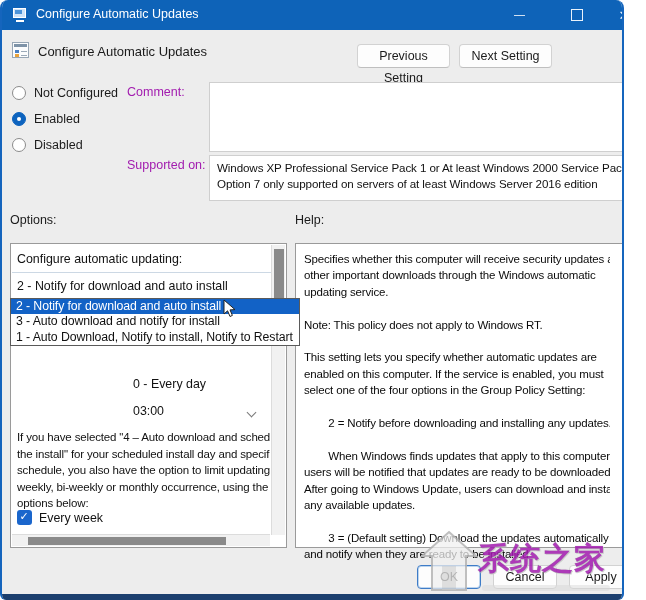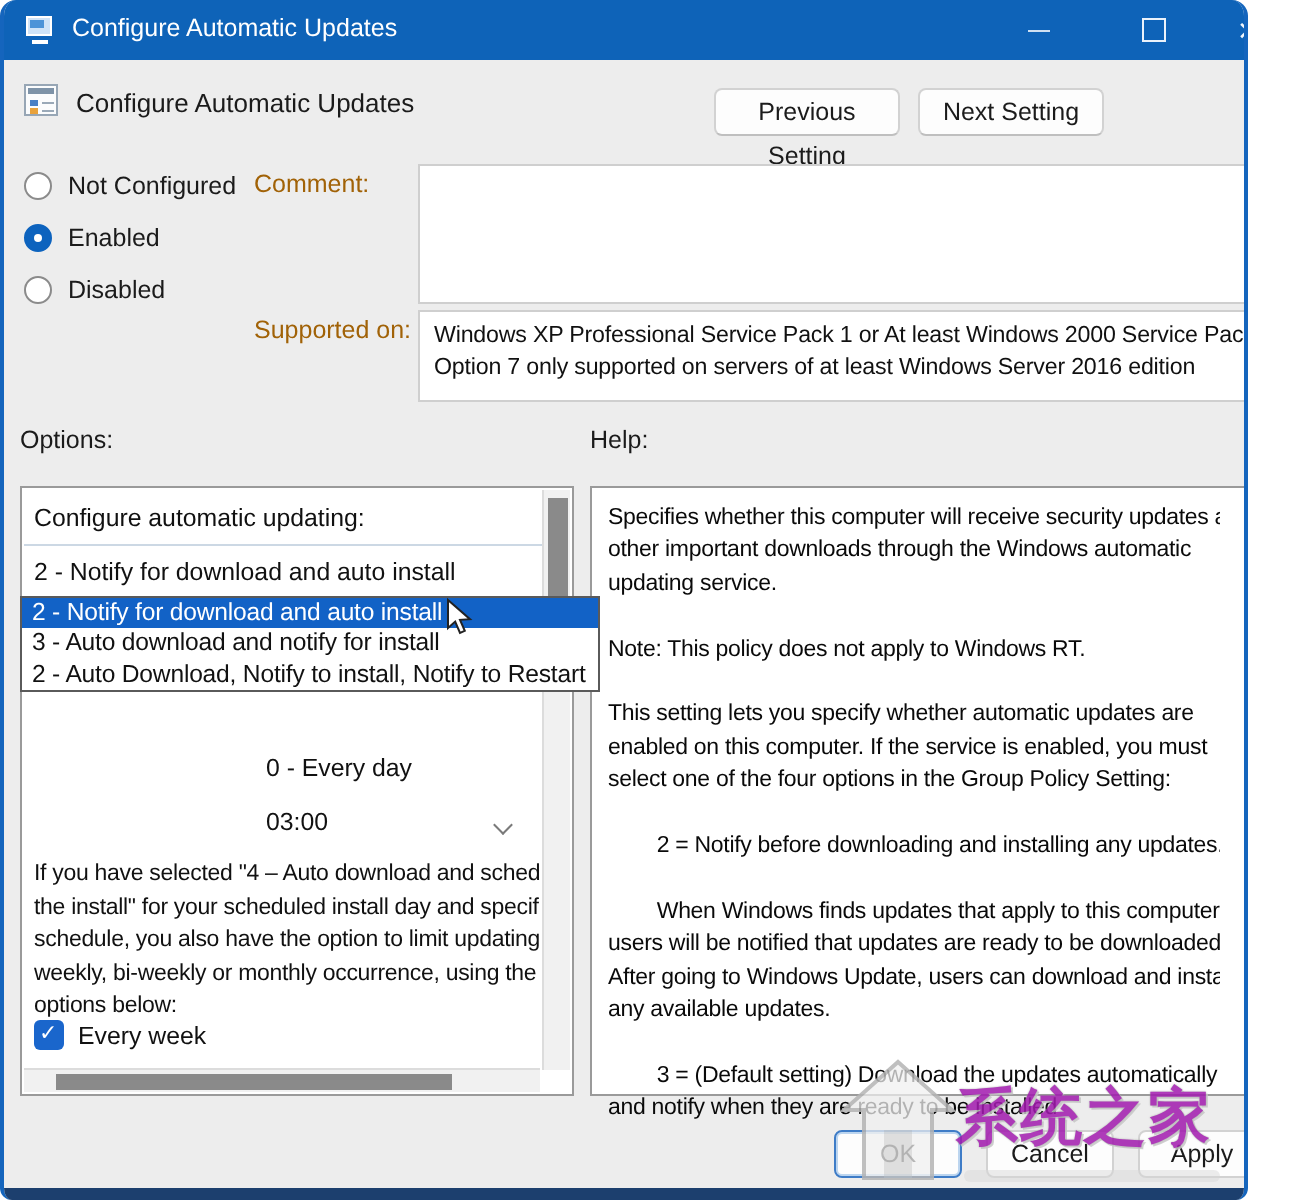--- a/index.html
+++ b/index.html
@@ -31,21 +31,21 @@
   .header-title { position:absolute; left:36px; top:44px; font-size:13px; color:#1b1b1b; }
   .nav-btn { position:absolute; top:44px; height:24px; background:#fdfdfd; border:1px solid #d2d2d2; border-bottom-color:#bfbfbf; border-radius:4px; font-size:12.5px; color:#1b1b1b; text-align:center; line-height:22px; cursor:default; }
   .prev-btn { left:355px; width:93px; } .next-btn { left:457px; width:93px; }
   
   .radio-row { position:absolute; left:10px; display:flex; align-items:center; }
   .radio-circ { width:14px; height:14px; border-radius:50%; border:1px solid #8b8b8b; background:#fff; margin-right:8px; position:relative; }
   .radio-row.checked .radio-circ { background:#0d63be; border-color:#0d63be; }
   .radio-row.checked .radio-circ::after { content:""; position:absolute; left:4px; top:4px; width:4px; height:4px; border-radius:50%; background:#ffffff; }
   .radio-label { font-size:12.5px; color:#1b1b1b; }
   
-  .field-label { position:absolute; left:125px; font-size:12.5px; color:#a16207; }
+  .field-label { position:absolute; left:125px; font-size:12.5px; color:#a21caf; }
   .text-box { position:absolute; left:207px; width:431px; background:#ffffff; border:1px solid #cfcfcf; }
   .scroll-arrow { position:absolute; right:4px; font-size:7px; color:#adadad; }
   .arrow-up::before { content:"\25B2"; } .arrow-down::before { content:"\25BC"; }
   .supported-text { padding:4px 22px 4px 7px; font-size:11.6px; line-height:16px; color:#111; white-space:pre; overflow:hidden; letter-spacing:-0.1px; }
   
   .panel-label { position:absolute; top:213px; font-size:12.5px; color:#1b1b1b; }
   .panel { position:absolute; top:243px; height:305px; background:#ffffff; border:1px solid #9a9a9a; }
   .options-panel { left:8px; width:277px; }
   .help-panel { left:293px; width:345px; }
   .combo-label { position:absolute; left:6px; top:8px; font-size:12.4px; color:#111; }
@@ -186,21 +186,21 @@
         3 = (Default setting) Download the updates automatically
 and notify when they are ready to be installed</div>
     <div class="v-scrollbar" style="left:328px; height:303px;">
       <div class="v-thumb" style="top:7px; height:80px;"></div>
     </div>
   </div>
 
   <div class="dropdown">
     <div class="dropdown-item selected">2 - Notify for download and auto install</div>
     <div class="dropdown-item">3 - Auto download and notify for install</div>
-    <div class="dropdown-item">2 - Auto Download, Notify to install, Notify to Restart</div>
+    <div class="dropdown-item">1 - Auto Download, Notify to install, Notify to Restart</div>
   </div>
 
   <div class="cursor">
     <svg width="14" height="20" viewBox="0 0 14 20">
       <path d="M1,1 L1,15 L4.6,11.8 L7,17.5 L9.4,16.4 L7,10.9 L12,10.6 Z" fill="#ffffff" stroke="#222222" stroke-width="1"></path>
     </svg>
   </div>
 
   <div class="footer-btn ok-btn">OK</div>
   <div class="footer-btn cancel-btn">Cancel</div>

